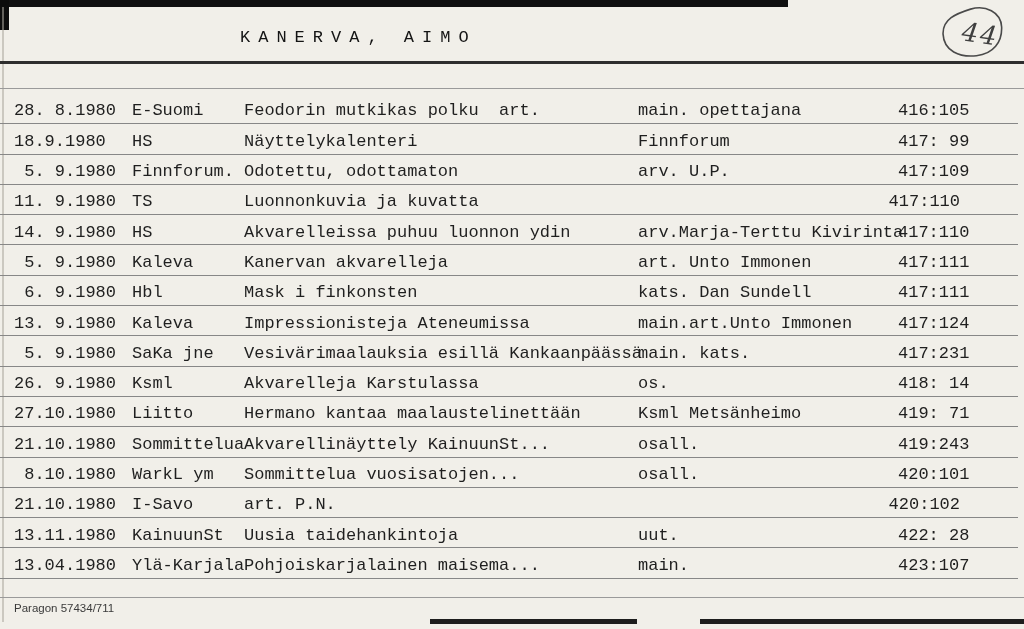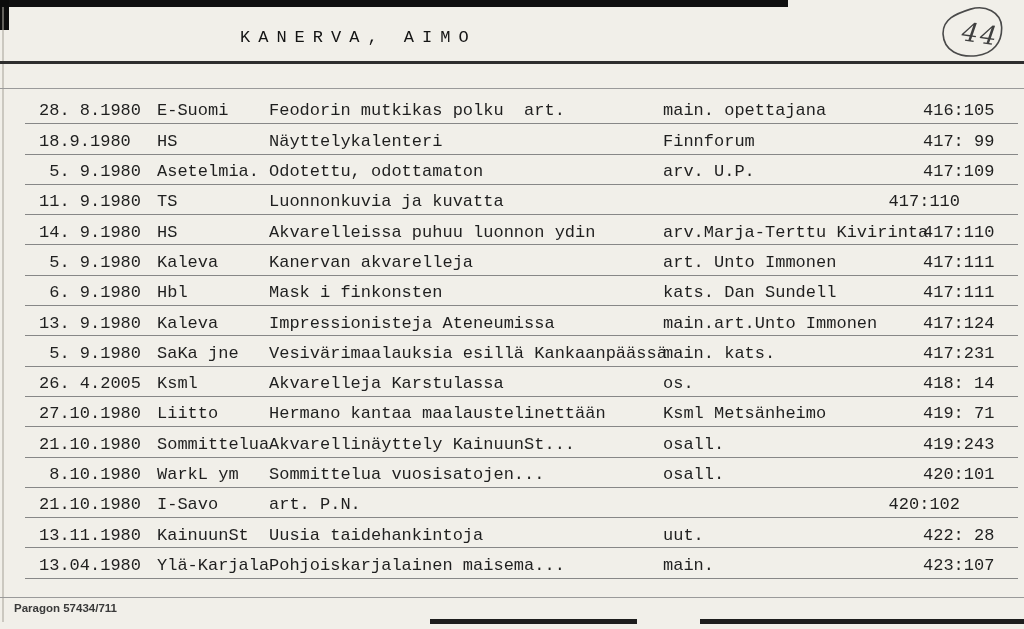--- a/index.html
+++ b/index.html
@@ -22,38 +22,38 @@
   
   .doc-title {
     position:absolute; top:28px; left:240px;
     font-size:17px; letter-spacing:8px; white-space:pre; color:#141414;
   }
   .badge { position:absolute; top:6px; right:16px; width:70px; height:52px; }
   .header-rule-thick { position:absolute; top:61px; left:0; width:1024px; height:3px; background:#2e2e2e; }
   .header-rule-thin  { position:absolute; top:88px; left:0; width:1024px; height:1px; background:#9a9a9a; }
 
   
-  .entries { position:absolute; top:94px; left:0; width:1018px;padding-left:25px; }
+  .entries { position:absolute; top:94px; left:0; width:1018px; }
   .row {
     display:flex; align-items:flex-end; height:30.3px;
     border-bottom:1px solid #878787; padding:0 0 3px 14px;
     font-size:17px; line-height:1.05;
   }
   .row span { white-space:pre; overflow:visible; }
   .c-date  { width:118px; flex:none; }
   .c-src   { width:112px; flex:none; }
   .c-title { width:394px; flex:none; }
   .c-attr  { width:260px; flex:none; }
   .c-ref   { flex:1; text-align:right; padding-right:58px; }
 
   
   .footer-rule { position:absolute; top:597px; left:0; width:1024px; height:1px; background:#9a9a9a; }
   .footer-text {
     position:absolute; top:602px; left:14px;
-    font-family:"Liberation Sans",sans-serif; font-size:11.5px; color:#3a3a3a;font-weight:bold;
+    font-family:"Liberation Sans",sans-serif; font-size:11.5px; color:#3a3a3a;
   }
 </style>
 </head>
 <body>
 
 <div class="card">
 
   <div class="top-bar"></div>
   <div class="top-corner-block"></div>
   <div class="left-edge-line"></div>
@@ -78,21 +78,21 @@
     </div>
     <div class="row">
       <span class="c-date">18.9.1980</span>
       <span class="c-src">HS</span>
       <span class="c-title">Näyttelykalenteri</span>
       <span class="c-attr">Finnforum</span>
       <span class="c-ref">417: 99</span>
     </div>
     <div class="row">
       <span class="c-date"> 5. 9.1980</span>
-      <span class="c-src">Asetelmia.</span>
+      <span class="c-src">Finnforum.</span>
       <span class="c-title">Odotettu, odottamaton</span>
       <span class="c-attr">arv. U.P.</span>
       <span class="c-ref">417:109</span>
     </div>
     <div class="row">
       <span class="c-date">11. 9.1980</span>
       <span class="c-src">TS</span>
       <span class="c-title">Luonnonkuvia ja kuvatta</span>
       <span class="c-ref">417:110</span>
     </div>
@@ -125,21 +125,21 @@
       <span class="c-ref">417:124</span>
     </div>
     <div class="row">
       <span class="c-date"> 5. 9.1980</span>
       <span class="c-src">SaKa jne</span>
       <span class="c-title">Vesivärimaalauksia esillä Kankaanpäässä</span>
       <span class="c-attr">main. kats.</span>
       <span class="c-ref">417:231</span>
     </div>
     <div class="row">
-      <span class="c-date">26. 4.2005</span>
+      <span class="c-date">26. 9.1980</span>
       <span class="c-src">Ksml</span>
       <span class="c-title">Akvarelleja Karstulassa</span>
       <span class="c-attr">os.</span>
       <span class="c-ref">418: 14</span>
     </div>
     <div class="row">
       <span class="c-date">27.10.1980</span>
       <span class="c-src">Liitto</span>
       <span class="c-title">Hermano kantaa maalaustelinettään</span>
       <span class="c-attr">Ksml Metsänheimo</span>

